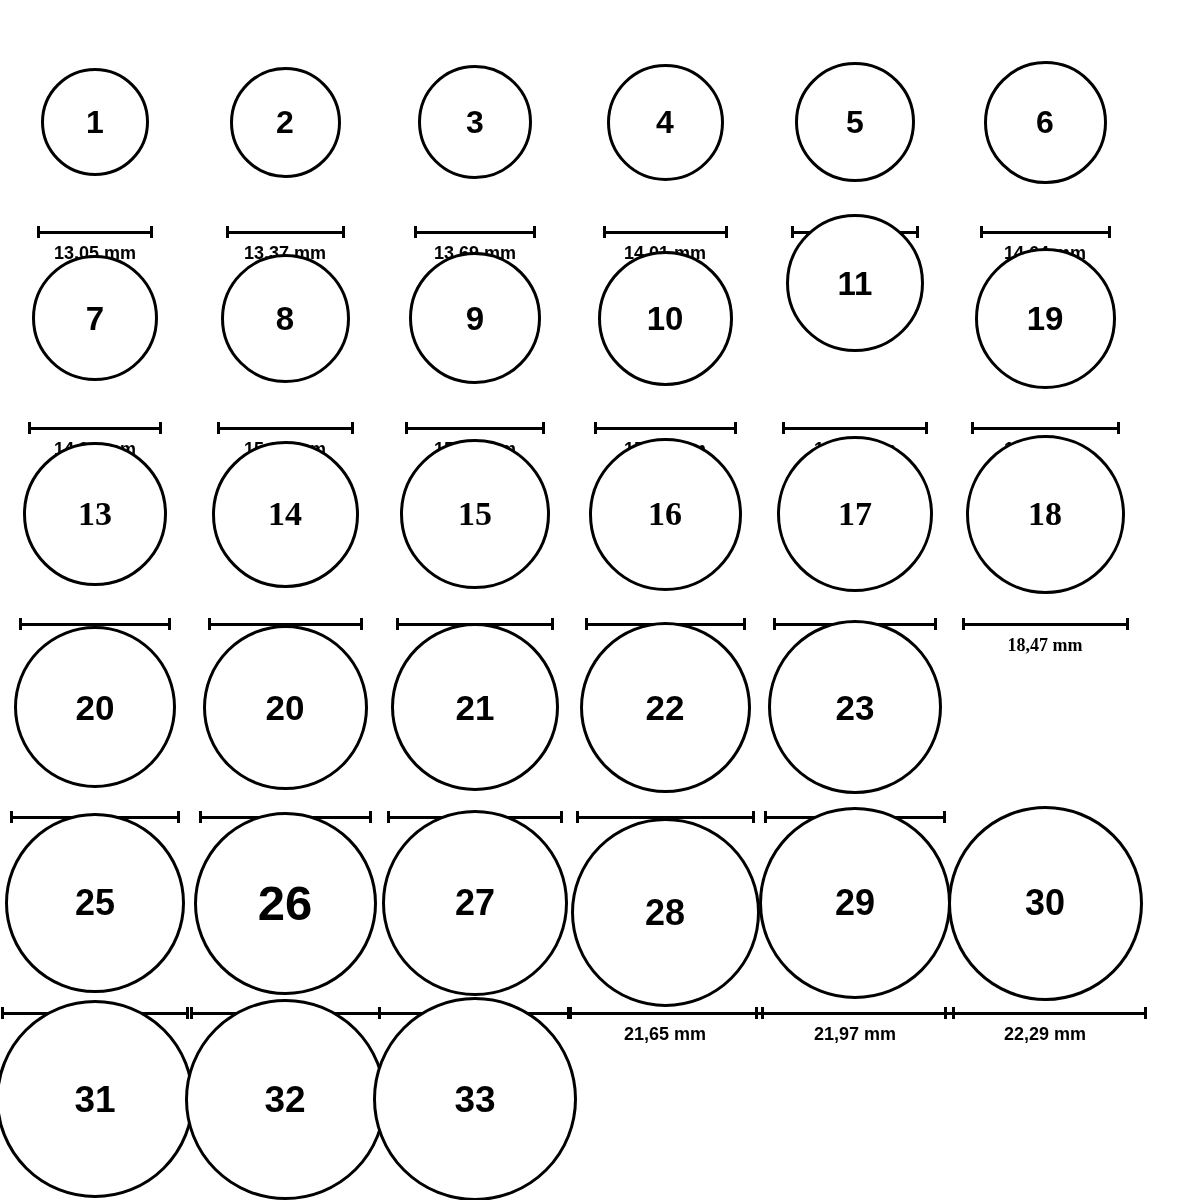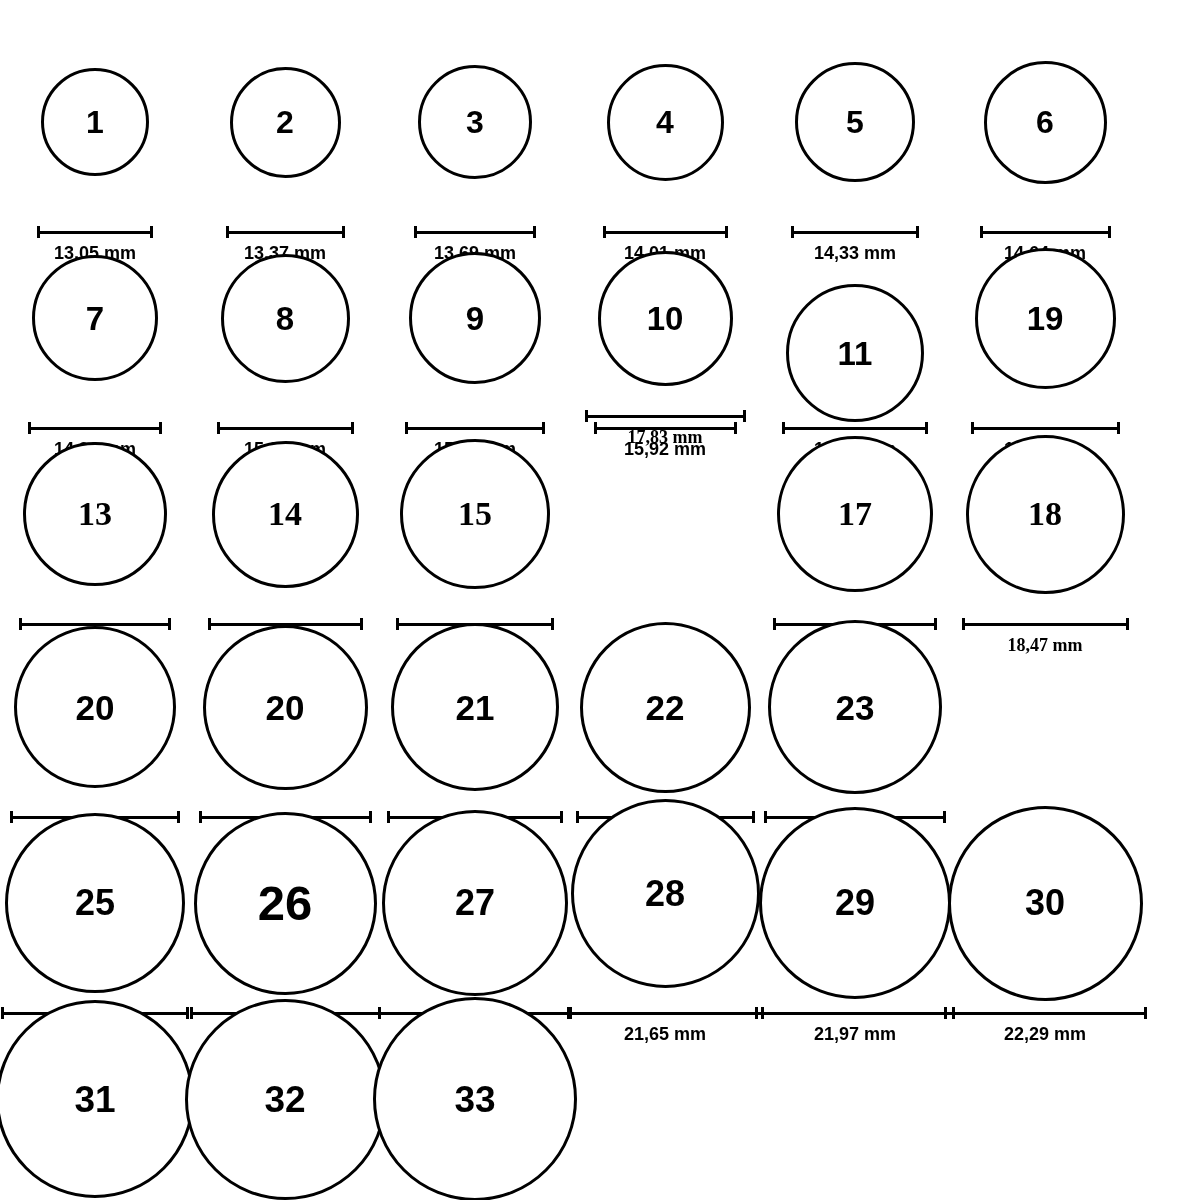--- a/index.html
+++ b/index.html
@@ -221,21 +221,21 @@
             </div>
           </div>
           <div class="ruler" style="width: 143px;">
             <div class="bar"></div>
             <div class="tick left"></div>
             <div class="tick right"></div>
           </div>
           <div class="mm-label">15,92 mm</div>
         </div>
         <div class="cell">
-          <div class="circle-wrap" style="height: 208px; align-items: flex-end;">
+          <div class="circle-wrap" style="height: 208px; align-items: flex-start;">
             <div class="circle" style="width: 138px; height: 138px;">
               <span class="size-num" style="font-size: 33px;">11</span>
             </div>
           </div>
           <div class="ruler" style="width: 146px;">
             <div class="bar"></div>
             <div class="tick left"></div>
             <div class="tick right"></div>
           </div>
           <div class="mm-label">16,24 mm</div>
@@ -288,20 +288,25 @@
             </div>
           </div>
           <div class="ruler" style="width: 158px;">
             <div class="bar"></div>
             <div class="tick left"></div>
             <div class="tick right"></div>
           </div>
           <div class="mm-label">17,51 mm</div>
         </div>
         <div class="cell">
+          <div class="circle-wrap" style="height: 208px; align-items: center;">
+            <div class="circle" style="width: 153px; height: 153px;">
+              <span class="size-num" style="font-size: 34px;">16</span>
+            </div>
+          </div>
           <div class="ruler" style="width: 161px;">
             <div class="bar"></div>
             <div class="tick left"></div>
             <div class="tick right"></div>
           </div>
           <div class="mm-label">17,83 mm</div>
         </div>
         <div class="cell">
           <div class="circle-wrap" style="height: 208px; align-items: center;">
             <div class="circle" style="width: 156px; height: 156px;">
@@ -430,21 +435,21 @@
             </div>
           </div>
           <div class="ruler" style="width: 194px;">
             <div class="bar"></div>
             <div class="tick left"></div>
             <div class="tick right"></div>
           </div>
           <div class="mm-label">21,33 mm</div>
         </div>
         <div class="cell">
-          <div class="circle-wrap" style="height: 208px; align-items: flex-start;">
+          <div class="circle-wrap" style="height: 208px; align-items: flex-end;">
             <div class="circle" style="width: 189px; height: 189px;">
               <span class="size-num" style="font-size: 36px;">28</span>
             </div>
           </div>
           <div class="ruler" style="width: 197px;">
             <div class="bar"></div>
             <div class="tick left"></div>
             <div class="tick right"></div>
           </div>
           <div class="mm-label">21,65 mm</div>

